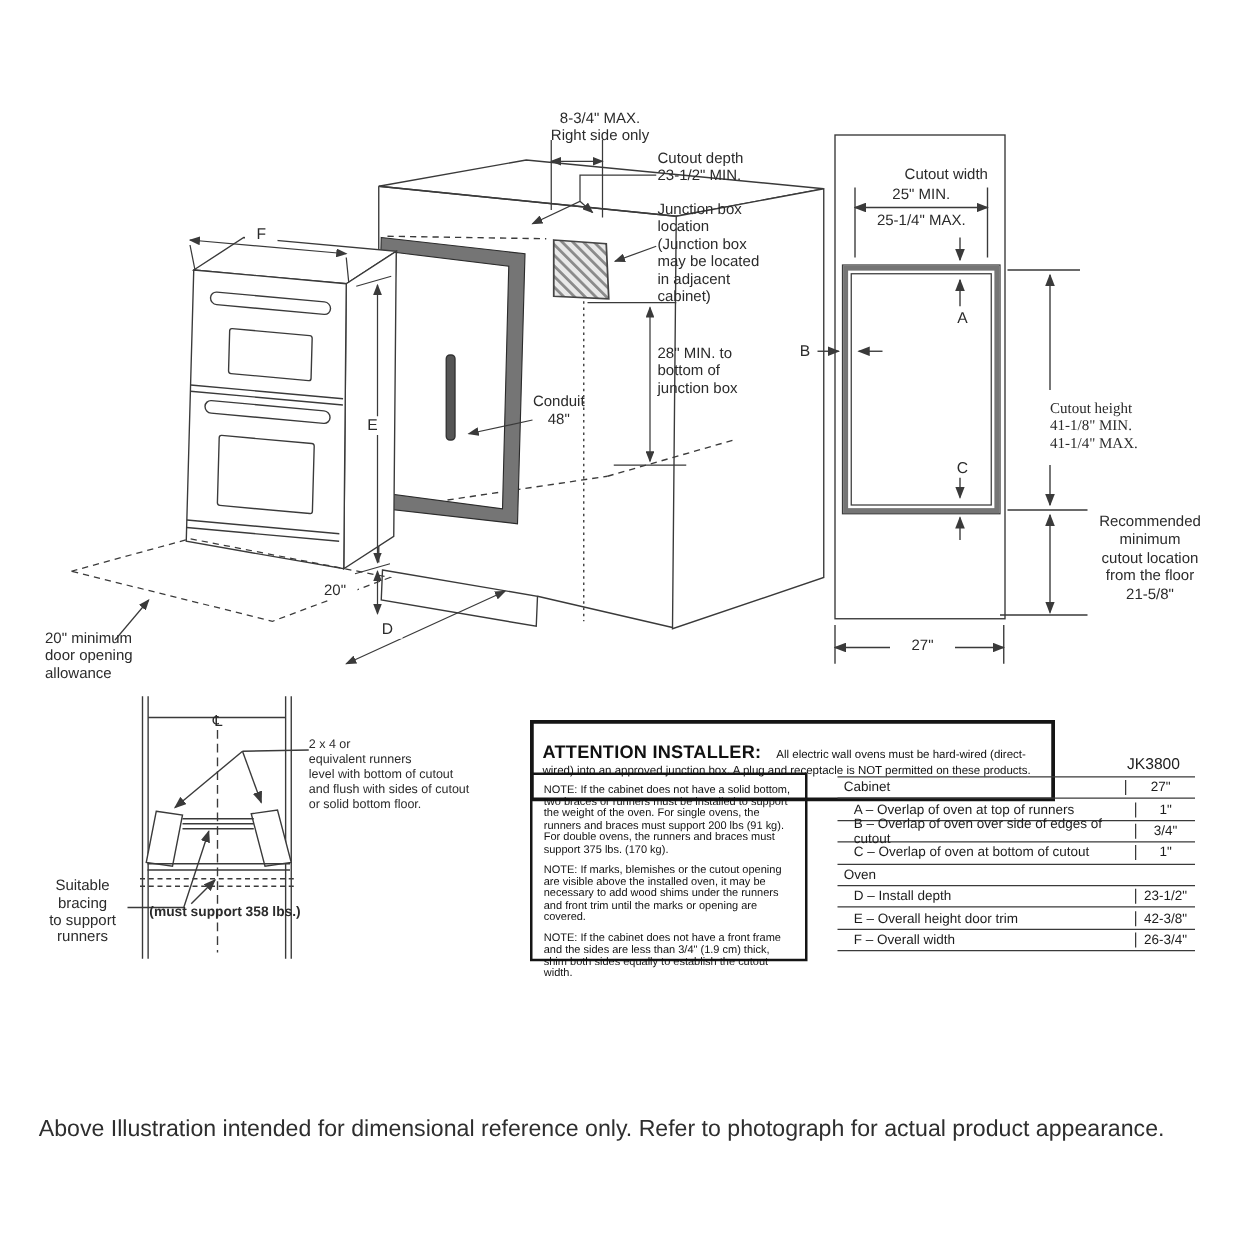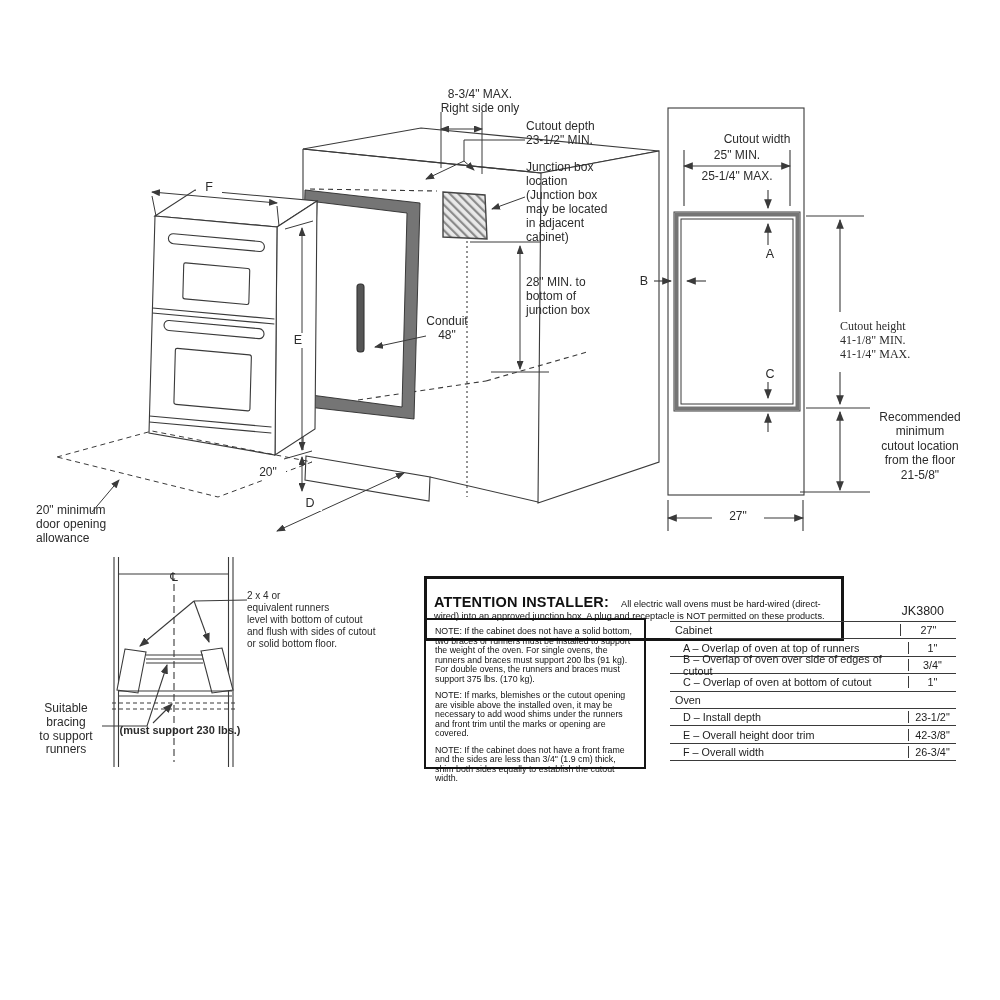--- a/index.html
+++ b/index.html
@@ -192,21 +192,21 @@
   <div class="lbl ctr" style="left:162px;top:571px;width:24px;">℄</div>
   <div class="lbl" style="left:247px;top:590px;font-size:10px;line-height:1.2;">2 x 4 or
 equivalent runners
 level with bottom of cutout
 and flush with sides of cutout
 or solid bottom floor.</div>
   <div class="lbl rgt" style="left:30px;top:702px;width:72px;line-height:1.15;">Suitable
 bracing
 to support
 runners</div>
-  <div class="lbl ctr" style="left:110px;top:724px;width:140px;font-weight:bold;font-size:11px;">(must support 230 lbs.)</div>
+  <div class="lbl ctr" style="left:110px;top:724px;width:140px;font-weight:bold;font-size:11px;">(must support 358 lbs.)</div>
 
   <div class="attention">
     <b>ATTENTION INSTALLER:</b><span>All electric wall ovens must be hard-wired (direct-wired) into an approved junction box. A plug and receptacle is NOT permitted on these products.</span>
   </div>
 
   <div class="notesbox">
     <p>NOTE: If the cabinet does not have a solid bottom, two braces or runners must be installed to support the weight of the oven. For single ovens, the runners and braces must support 200 lbs (91 kg). For double ovens, the runners and braces must support 375 lbs. (170 kg).</p>
     <p>NOTE: If marks, blemishes or the cutout opening are visible above the installed oven, it may be necessary to add wood shims under the runners and front trim until the marks or opening are covered.</p>
     <p>NOTE: If the cabinet does not have a front frame and the sides are less than 3/4" (1.9 cm) thick, shim both sides equally to establish the cutout width.</p>
   </div>
@@ -242,14 +242,15 @@
         <div class="lab">E – Overall height door trim</div>
         <div class="val">42-3/8"</div>
       </div>
       <div class="spec-row item">
         <div class="lab">F – Overall width</div>
         <div class="val">26-3/4"</div>
       </div>
     </div>
   </div>
 
+  <div class="footer">Above Illustration intended for dimensional reference only. Refer to photograph for actual product appearance.</div>
 
 </div>
 
 </body></html>

